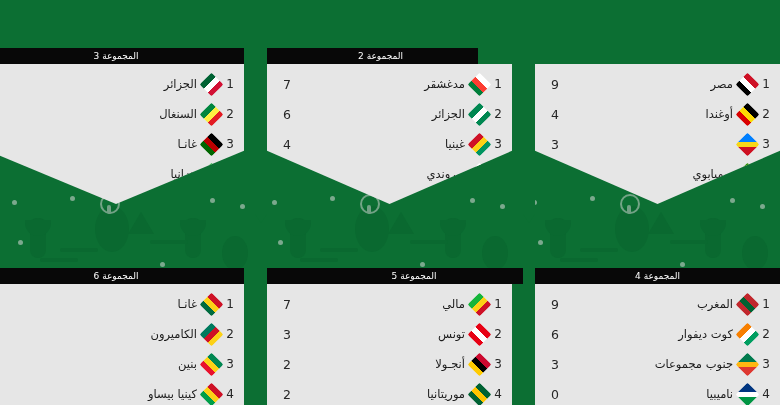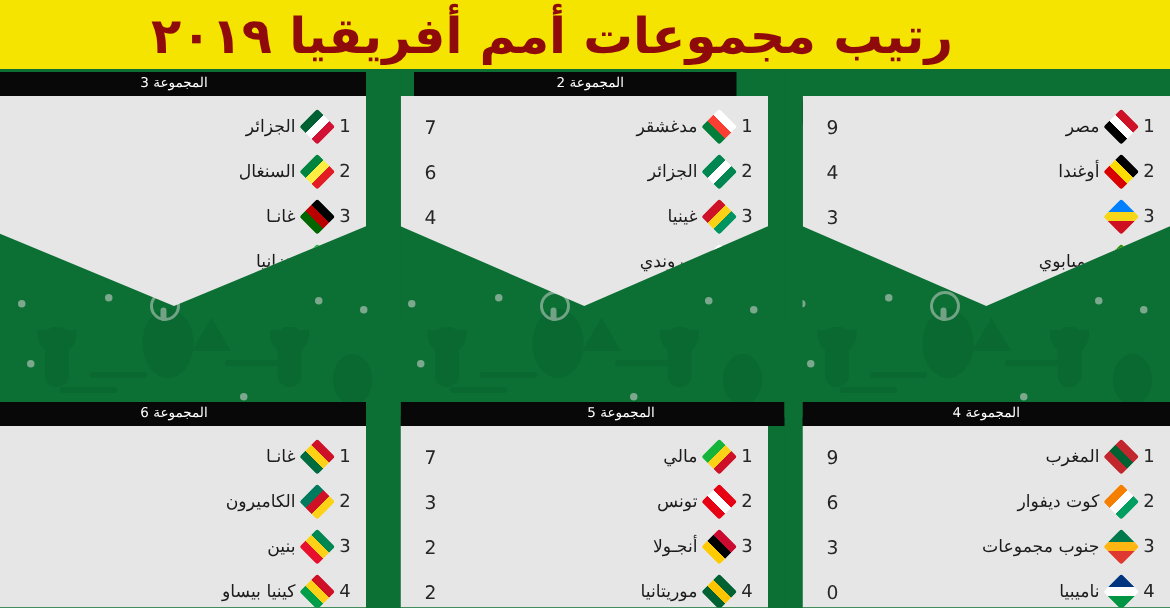--- a/index.html
+++ b/index.html
@@ -153,23 +153,20 @@
       <div class="decor dot" style="left: 745px; top: 248px;"></div>
       <div class="decor blob" style="left: 742px; top: 236px; width: 26px; height: 34px;"></div>
       <div class="decor dash" style="left: 40px; top: 258px;"></div>
       <div class="decor dot" style="left: 160px; top: 262px;"></div>
       <div class="decor dash" style="left: 300px; top: 258px;"></div>
       <div class="decor dot" style="left: 420px; top: 262px;"></div>
       <div class="decor dash" style="left: 560px; top: 258px;"></div>
       <div class="decor dot" style="left: 680px; top: 262px;"></div>
     </div>
 
-  <div class="title-bar">
-    <div class="title-text">رتيب مجموعات أمم أفريقيا ٢٠١٩</div>
-  </div>
 
   <div id="cards">
       <div class="card-head" style="position: absolute; left: 535px; top: 48px; width: 289px; margin-top: 19px;">
         <span>المجموعة 1</span>
       </div>
       <div class="card-body chev-down" style="position: absolute; left: 535px; top: 64px; width: 245px; height: 140px;">
         <div class="row" style="top: 5px;">
           <span class="rank">1</span>
           <span class="flag">
             <i style="background:linear-gradient(to bottom, #ce1126 0 33.4%, #ffffff 33.4% 66.7%, #000000 66.7% 100%)"></i>
@@ -194,21 +191,21 @@
         </div>
         <div class="row" style="top: 95px;">
           <span class="rank">4</span>
           <span class="flag">
             <i style="background:linear-gradient(to bottom, #319208 0 33.4%, #ffd200 33.4% 66.7%, #d40000 66.7% 100%)"></i>
           </span>
           <span class="team">زيمبابوي</span>
           <span class="pts">1</span>
         </div>
       </div>
-      <div class="card-head" style="position: absolute; left: 276px; top: 48px; width: 195px; padding-left: 20px;">
+      <div class="card-head" style="position: absolute; left: 263px; top: 48px; width: 195px; padding-left: 20px;">
         <span>المجموعة 2</span>
       </div>
       <div class="card-body chev-down" style="position: absolute; left: 267px; top: 64px; width: 245px; height: 140px;">
         <div class="row" style="top: 5px;">
           <span class="rank">1</span>
           <span class="flag">
             <i style="background:linear-gradient(to bottom, #ffffff 0 33.4%, #fc3d32 33.4% 66.7%, #007e3a 66.7% 100%)"></i>
           </span>
           <span class="team">مدغشقر</span>
           <span class="pts">7</span>

